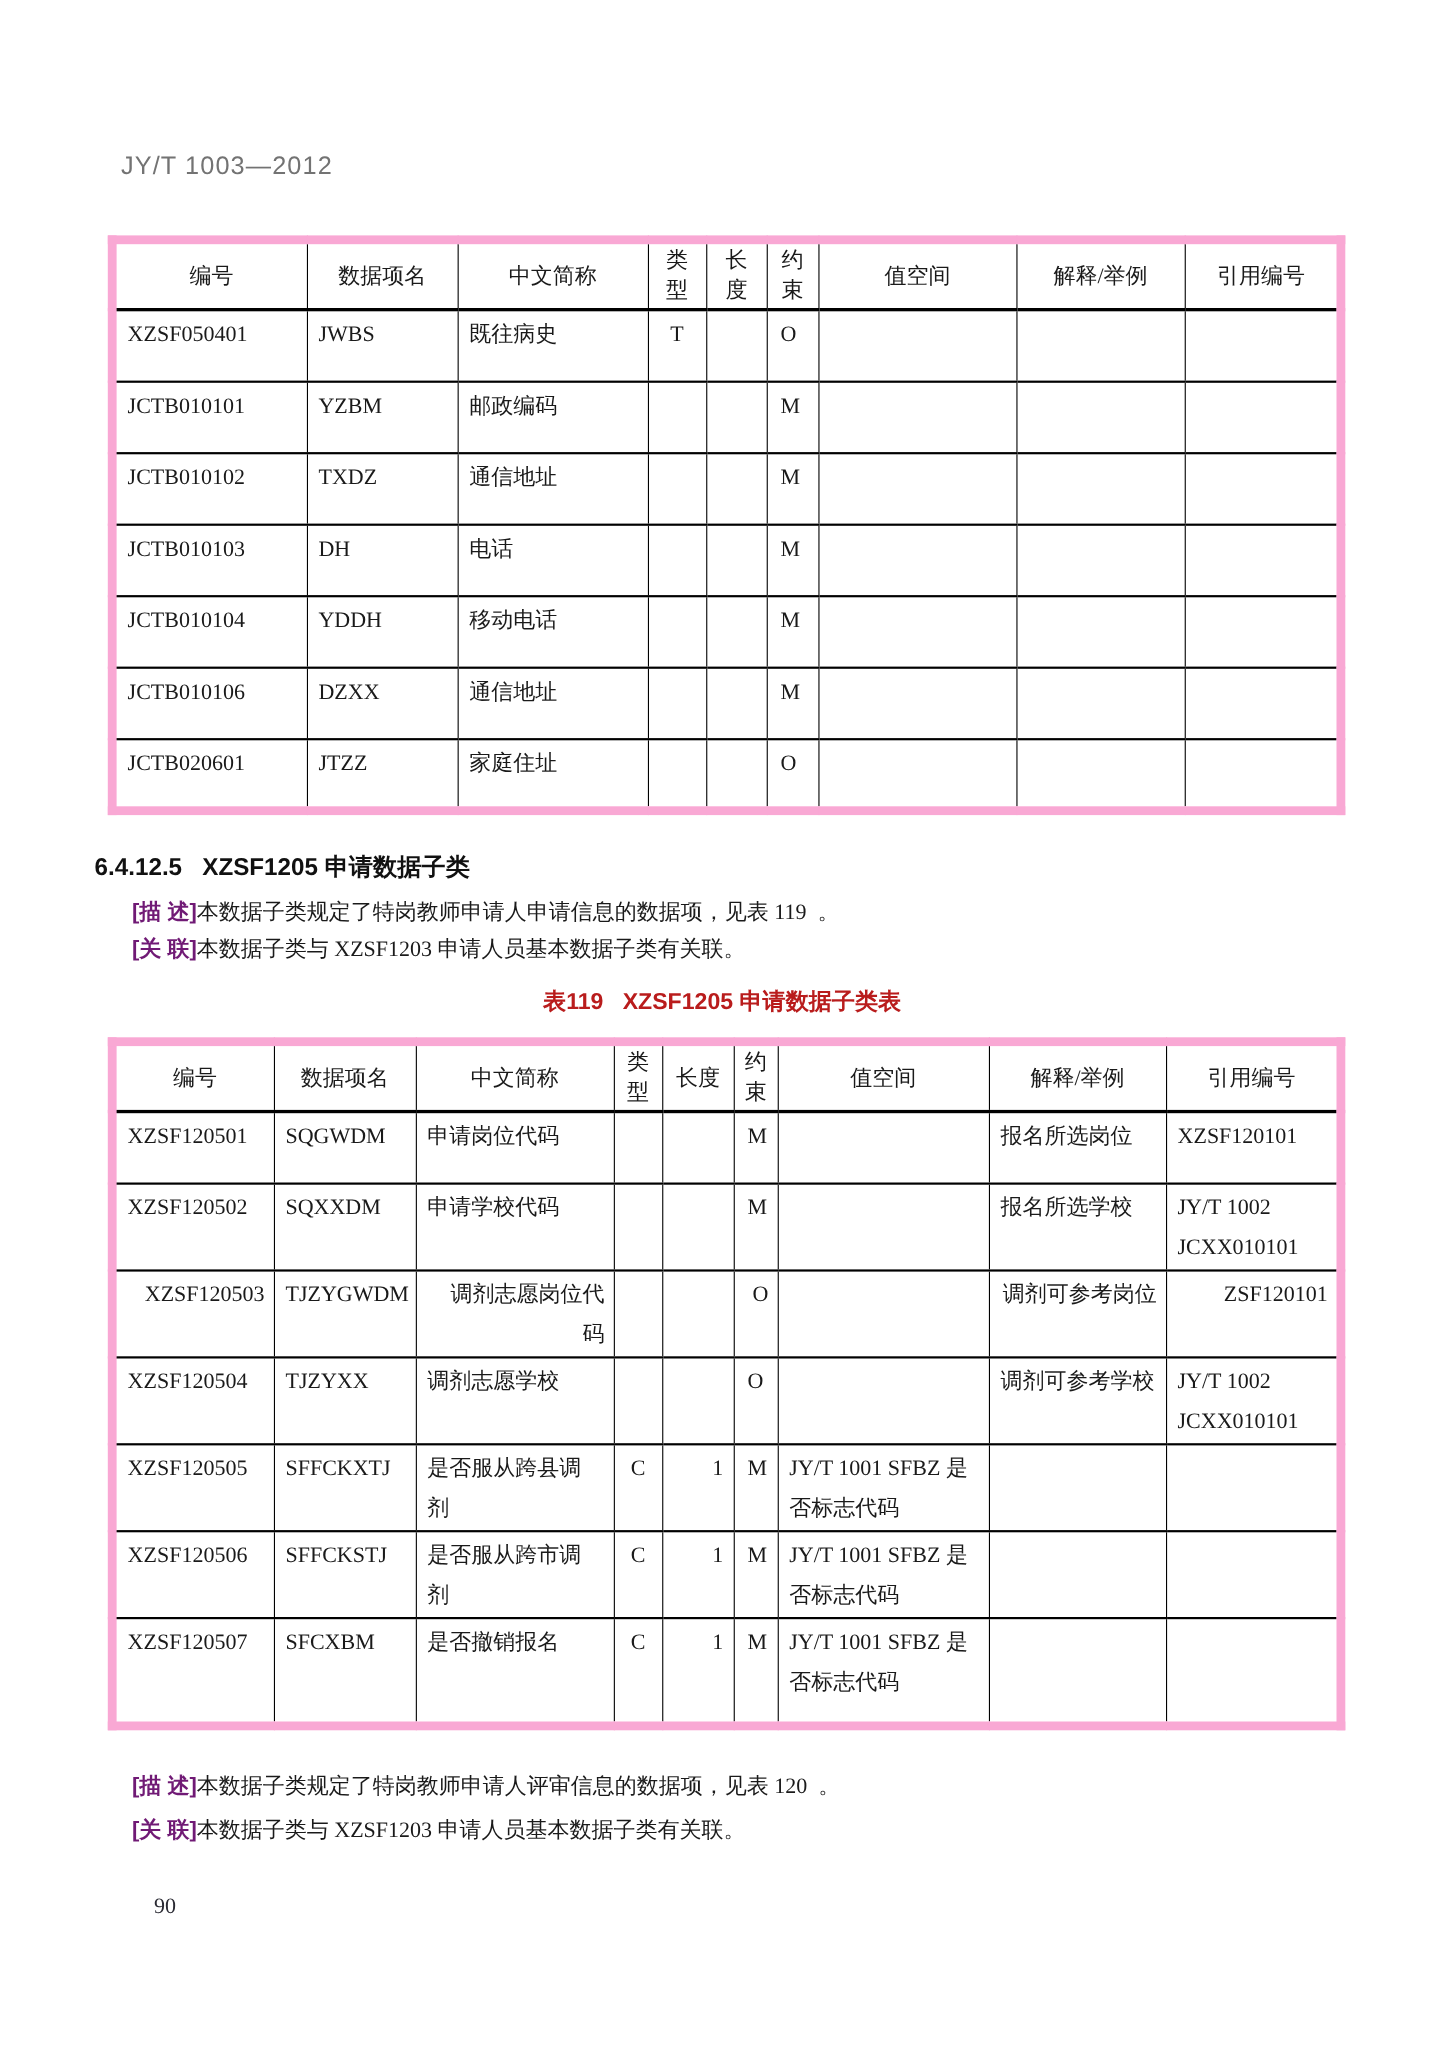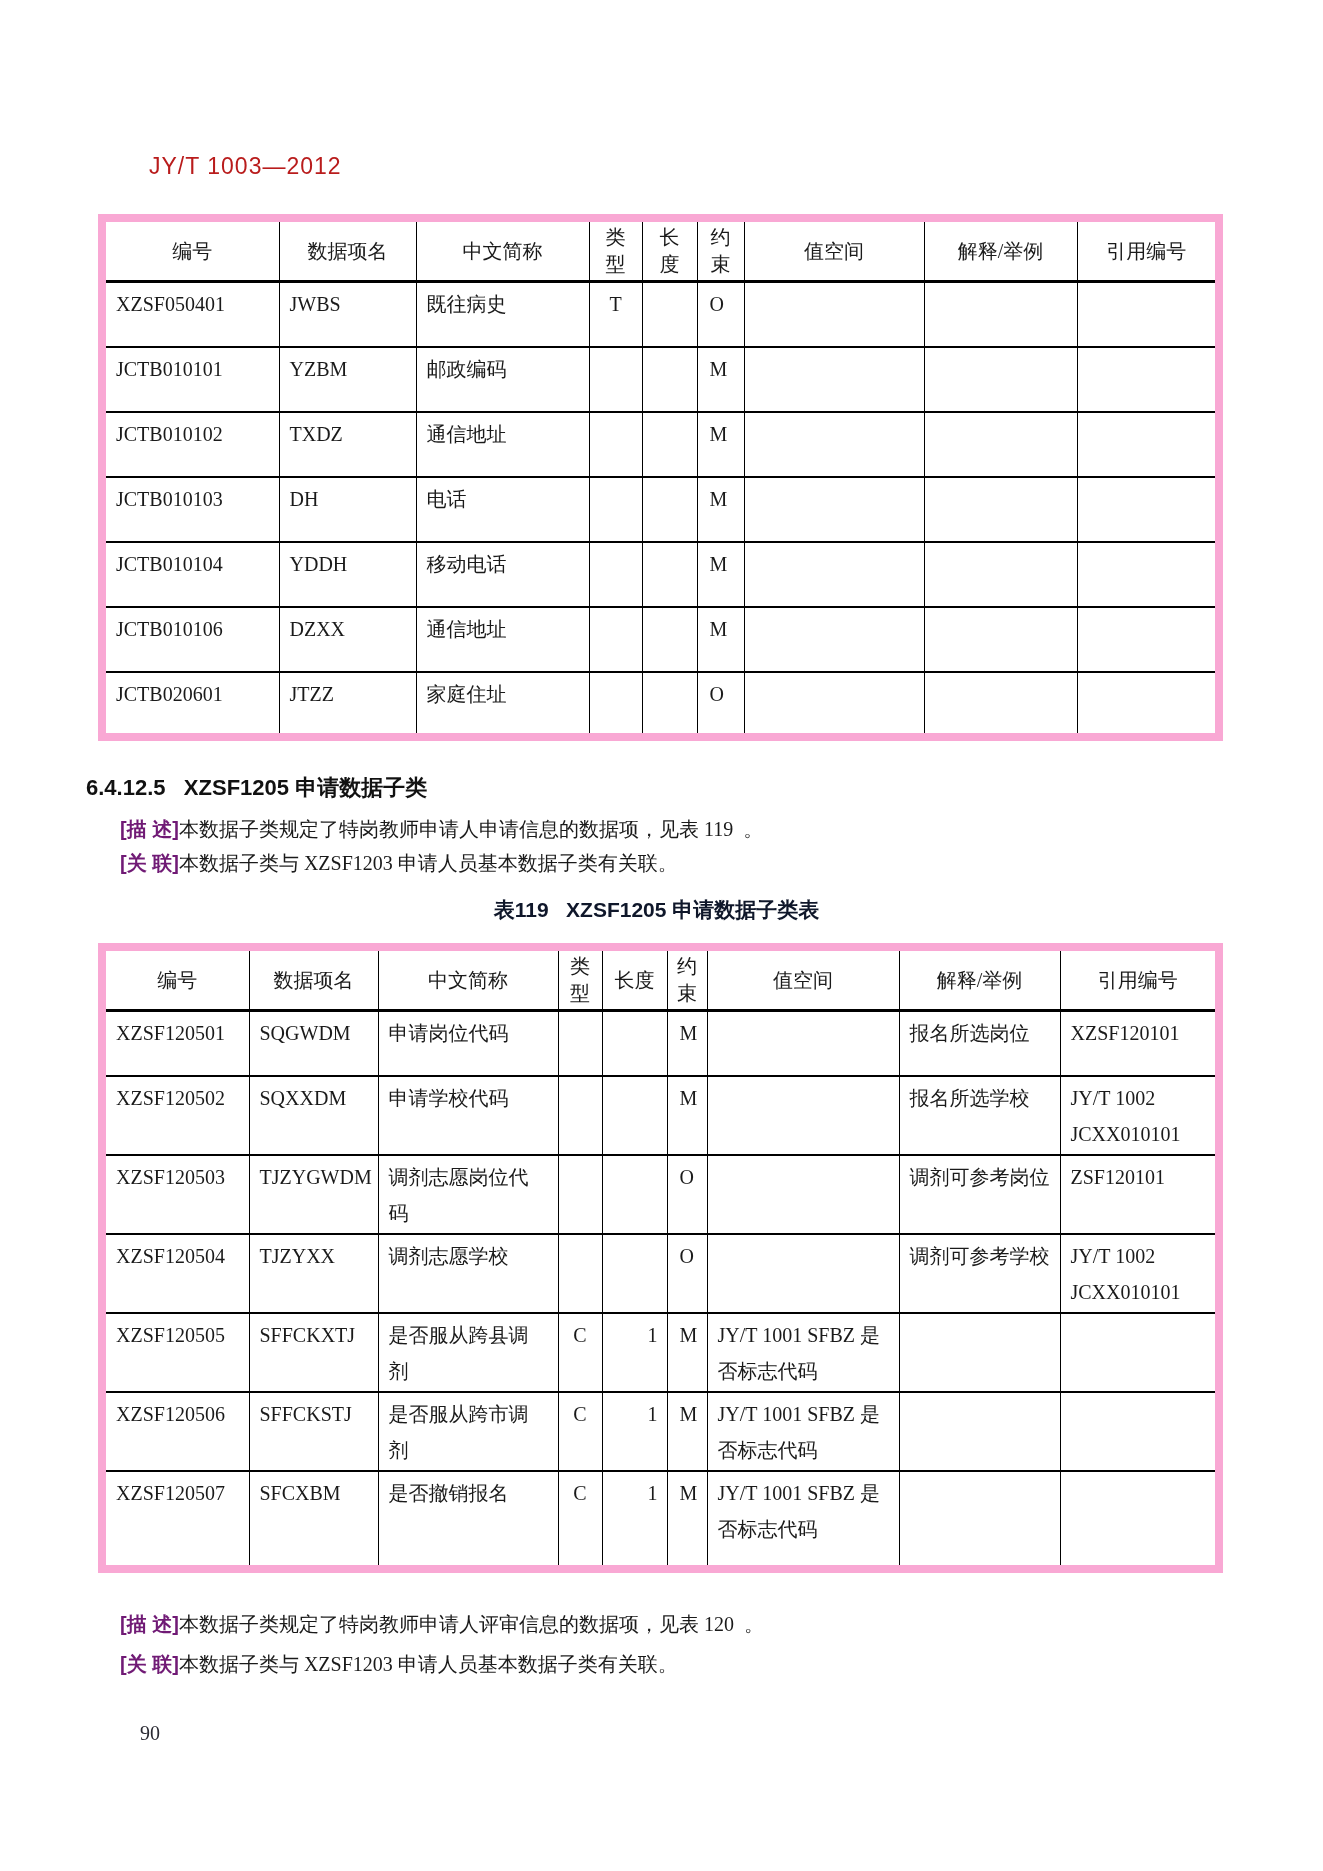--- a/index.html
+++ b/index.html
@@ -3,23 +3,23 @@
 <meta charset="utf-8">
 <style>
   * { margin:0; padding:0; box-sizing:border-box; }
   html,body { background:#ffffff; }
   .page {
     position:relative; width:1323px; height:1871px; background:#ffffff;
     font-family:"Liberation Serif","DejaVu Serif",serif; color:#1c1c1c;
     overflow:hidden;
   }
   .page-header {
-    position:absolute; left:110px; top:153px;
+    position:absolute; left:110px; top:137px;
     font-family:"Liberation Sans","DejaVu Sans",sans-serif;
-    font-size:23px; letter-spacing:1px; color:#b91c1c; white-space:pre;margin-left:39px;
+    font-size:23px; letter-spacing:1px; color:#737373; white-space:pre;
   }
   .doc-table {
     position:absolute; left:98px; border-collapse:collapse; table-layout:fixed;
     width:1117px; font-size:20px; color:#1a1a1a; background:#ffffff;
     border:8px solid #f9a8d4;
   }
   .t1 { top:214px; }
   .t2 { top:943px; }
   .doc-table th {
     border:1px solid #000; border-bottom:3px solid #000;
@@ -32,42 +32,42 @@
     vertical-align:top; text-align:left;
     padding:3px 8px 2px 10px; line-height:1.8; white-space:pre-line;
   }
   .doc-table td:nth-child(4) { text-align:center; padding-left:2px; padding-right:2px; }
   .doc-table td:nth-child(5) { text-align:right; padding-right:9px; }
   .doc-table td:nth-child(6) { padding-left:12px; }
   .h52 th { height:52px; }
   .h57 th { height:57px; }
   .h65 td { height:65px; }
   .h70 td { height:70px; }
-  .h73 td { height:73px; }
+  .h73 td { height:73px;text-align:right; }
   .h84 td { height:98px; }
   .sec-heading {
     position:absolute; left:86px;
     font-family:"Liberation Sans","DejaVu Sans",sans-serif;
     font-weight:bold; font-size:22px; color:#111; white-space:pre;
   }
   .sh1 { top:773px;text-align:right; }
   .sh2 { top:1541px; }
   .para-block { position:absolute; left:120px; font-size:20px; color:#1a1a1a; }
   .pb1 { top:812px; line-height:34px; }
   .pb2 { top:1604px; line-height:40px; }
   .para-line { white-space:pre; }
   .plabel {
     font-family:"Liberation Sans","DejaVu Sans",sans-serif;
     font-weight:bold; white-space:pre; color:#701a75;
   }
   .ptext { white-space:pre; }
   .table-caption {
     position:absolute; left:98px; top:896px; width:1117px; text-align:center;
     font-family:"Liberation Sans","DejaVu Sans",sans-serif;
-    font-weight:bold; font-size:21px; color:#0f172a; white-space:pre;
+    font-weight:bold; font-size:21px; color:#b91c1c; white-space:pre;
   }
   .page-number { position:absolute; left:140px; top:1722px; font-size:20px; color:#2a2a33; }
 </style>
 </head>
 <body>
 
 <div class="page">
 
   <div class="page-header">JY/T 1003—2012</div>
 

